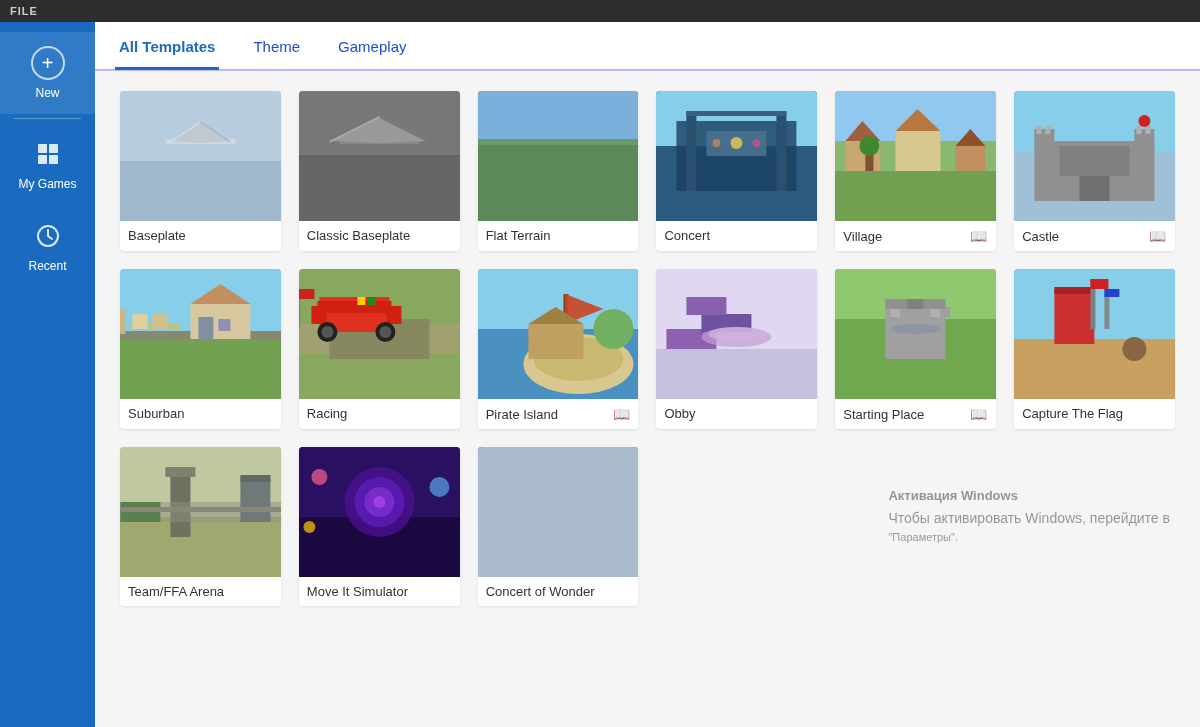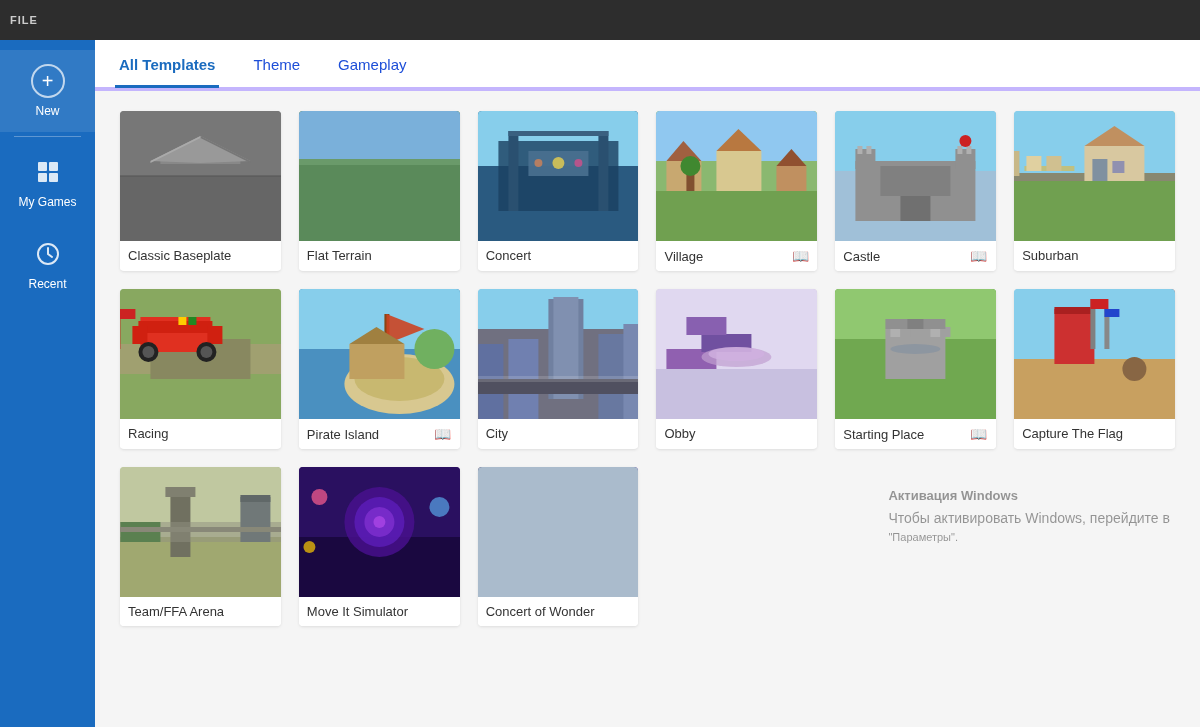--- a/index.html
+++ b/index.html
@@ -1,20 +1,20 @@
 <!DOCTYPE html>
 <html><head>
   <meta charset="utf-8">
   <style>
     * { margin: 0; padding: 0; box-sizing: border-box; }
     body { font-family: 'Segoe UI', Arial, sans-serif; background: #f0f0f0; width: 1200px; height: 727px; overflow: hidden; display: flex; flex-direction: column; }
 
     .title-bar {
       background: #2d2d2d;
-      height: 40px;
+      height: 22px;
       display: flex;
       align-items: center;
       padding: 0 10px;
     }
     .title-bar-text {
       color: #ccc;
       font-size: 11px;
       font-weight: bold;
       letter-spacing: 1px;
     }
@@ -82,21 +82,21 @@
       flex: 1;
       background: white;
       display: flex;
       flex-direction: column;
       overflow: hidden;
     }
 
     
     .tabs {
       display: flex;
-      border-bottom: 4px solid #c4b5fd;
+      border-bottom: 2px solid #c4b5fd;
       padding: 0 20px;
       background: white;
       gap: 30px;
     }
     .tab {
       padding: 16px 4px 12px;
       font-size: 15px;
       color: #1d4ed8;
       cursor: pointer;
       border-bottom: 3px solid transparent;
@@ -237,20 +237,37 @@
   <div class="main-content">
 
     <div class="tabs">
       <div class="tab active">All Templates</div>
       <div class="tab">Theme</div>
       <div class="tab">Gameplay</div>
     </div>
 
     <div class="grid-container" style="position:relative;">
       <div class="templates-grid" id="templates-grid">
+      <div class="template-card">
+            <div class="template-thumb thumb-baseplate">
+              <div class="thumb-inner">
+                <svg width="100%" height="100%" viewBox="0 0 180 130" preserveAspectRatio="xMidYMid slice">
+        <rect width="180" height="130" fill="#b8cce0"></rect>
+        <rect x="0" y="70" width="180" height="60" fill="#a0b8cc"></rect>
+        <rect x="55" y="48" width="70" height="5" fill="#d0d8e0"></rect>
+        <polygon points="90,30 120,50 90,52 60,50" fill="#c0c8d0"></polygon>
+        <polygon points="90,30 120,50 120,52 90,32" fill="#b0b8c0"></polygon>
+        <polygon points="90,30 60,50 60,52 90,32" fill="#d0d8e0"></polygon>
+      </svg>
+              </div>
+            </div>
+            <div class="template-label">
+              <span>Baseplate</span>
+            </div>
+          </div>
           <div class="template-card">
             <div class="template-thumb thumb-classic-baseplate">
               <div class="thumb-inner">
                 <svg width="100%" height="100%" viewBox="0 0 180 130" preserveAspectRatio="xMidYMid slice">
         <rect width="180" height="130" fill="#777"></rect>
         <rect x="0" y="65" width="180" height="65" fill="#666"></rect>
         <line x1="0" y1="65" x2="180" y2="65" stroke="#555" stroke-width="1"></line>
         <rect x="50" y="45" width="80" height="8" fill="#888"></rect>
         <polygon points="90,25 140,50 90,52 40,50" fill="#999"></polygon>
         <polygon points="90,25 140,50 140,52 90,27" fill="#777"></polygon>
@@ -408,41 +425,20 @@
         <circle cx="145" cy="60" r="20" fill="#70b060"></circle>
       </svg>
               </div>
             </div>
             <div class="template-label">
               <span>Pirate Island</span>
               <span class="book-icon">📖</span>
             </div>
           </div>
           <div class="template-card">
-            <div class="template-thumb thumb-city">
-              <div class="thumb-inner">
-                <svg width="100%" height="100%" viewBox="0 0 180 130" preserveAspectRatio="xMidYMid slice">
-        <rect width="180" height="130" fill="#87ceeb"></rect>
-        <rect x="0" y="40" width="180" height="90" fill="#707080"></rect>
-        <rect x="80" y="10" width="35" height="100" fill="#7080a0"></rect>
-        <rect x="85" y="8" width="25" height="102" fill="#8090b0"></rect>
-        <rect x="10" y="55" width="25" height="75" fill="#6070a0"></rect>
-        <rect x="40" y="50" width="30" height="80" fill="#7080b0"></rect>
-        <rect x="130" y="45" width="35" height="85" fill="#6878a0"></rect>
-        <rect x="155" y="35" width="25" height="95" fill="#7888b0"></rect>
-        <rect x="0" y="90" width="180" height="15" fill="#505060"></rect>
-        <rect x="0" y="87" width="180" height="6" fill="#ffffff" opacity="0.15"></rect>
-      </svg>
-              </div>
-            </div>
-            <div class="template-label">
-              <span>City</span>
-            </div>
-          </div>
-          <div class="template-card">
             <div class="template-thumb thumb-obby">
               <div class="thumb-inner">
                 <svg width="100%" height="100%" viewBox="0 0 180 130" preserveAspectRatio="xMidYMid slice">
         <rect width="180" height="130" fill="#e0d8f0"></rect>
         <rect x="0" y="80" width="180" height="50" fill="#c8c0e0"></rect>
         <rect x="20" y="60" width="50" height="20" fill="#9060b0"></rect>
         <rect x="55" y="45" width="50" height="18" fill="#7050a0"></rect>
         <rect x="40" y="28" width="40" height="18" fill="#8860b0"></rect>
         <ellipse cx="90" cy="68" rx="35" ry="10" fill="#c0a0d0" opacity="0.7"></ellipse>
         <ellipse cx="90" cy="65" rx="28" ry="7" fill="#d0b0e0" opacity="0.8"></ellipse>

